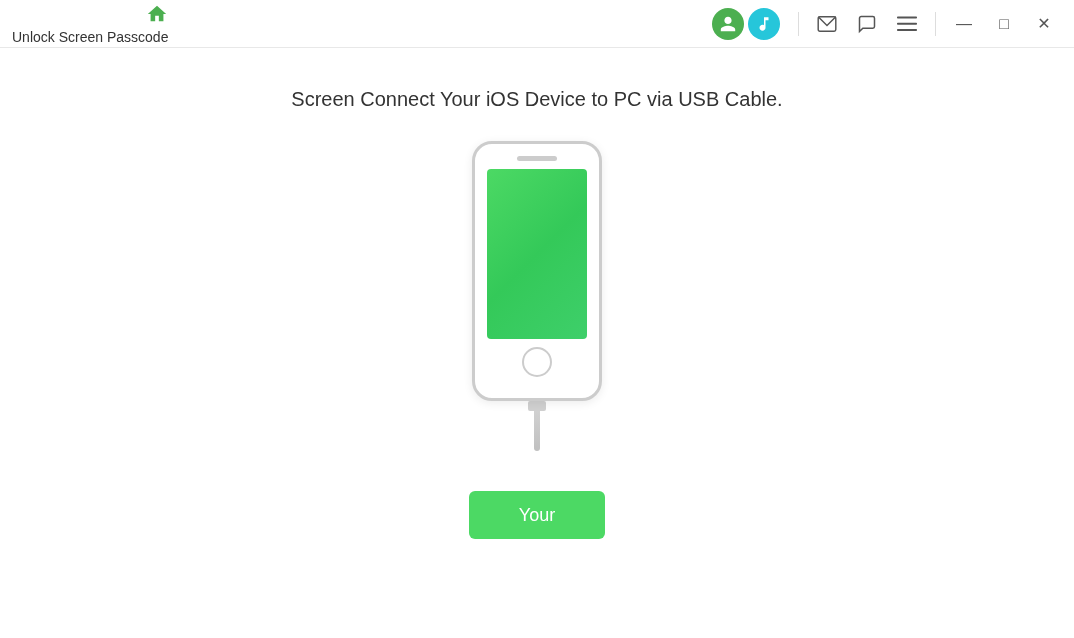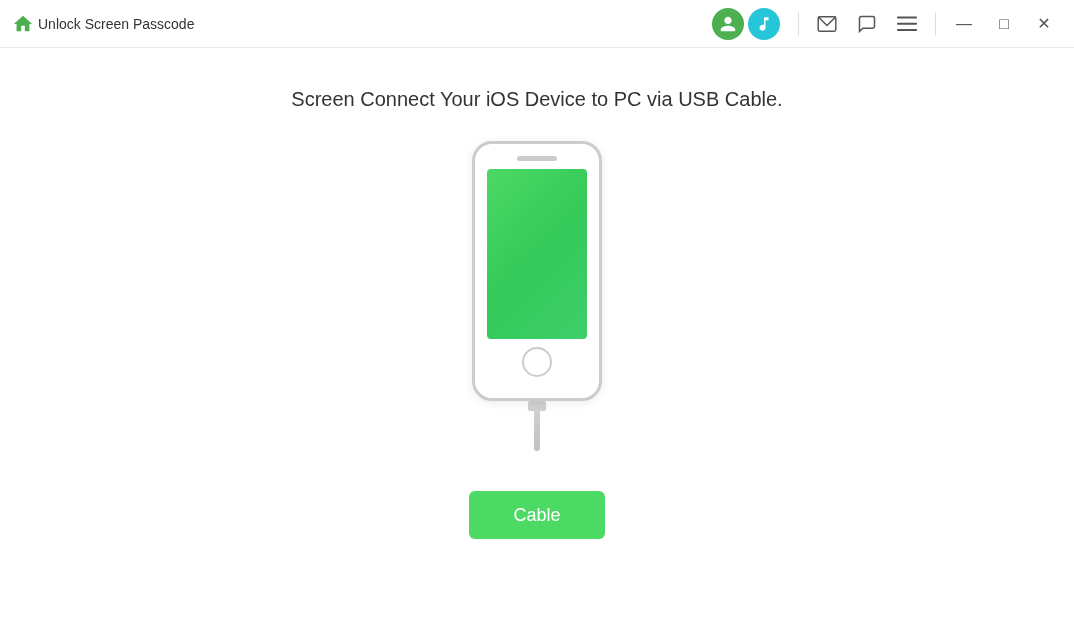--- a/index.html
+++ b/index.html
@@ -19,22 +19,23 @@
       align-items: center;
       justify-content: space-between;
       padding: 0 12px;
       height: 48px;
       background: #fff;
       border-bottom: 1px solid #e8e8e8;
       flex-shrink: 0;
     }
     .titlebar-left {
       display: flex;
-      align-items: center;
+      align-items: flex-end;
       gap: 4px;
+      flex-direction: column;
     }
     .titlebar-title {
       font-size: 14px;
       color: #333;
       font-weight: 500;
     }
     .titlebar-right {
       display: flex;
       align-items: center;
       gap: 4px;
@@ -254,14 +255,14 @@
       <div class="phone-screen"></div>
       <div class="phone-home-btn"></div>
     </div>
 
     <div class="usb-cable">
       <div class="cable-connector"></div>
       <div class="cable-wire"></div>
     </div>
   </div>
 
-  <button class="next-button">Cable</button>
+  <button class="next-button">Your</button>
 </div>
 
 </body></html>

